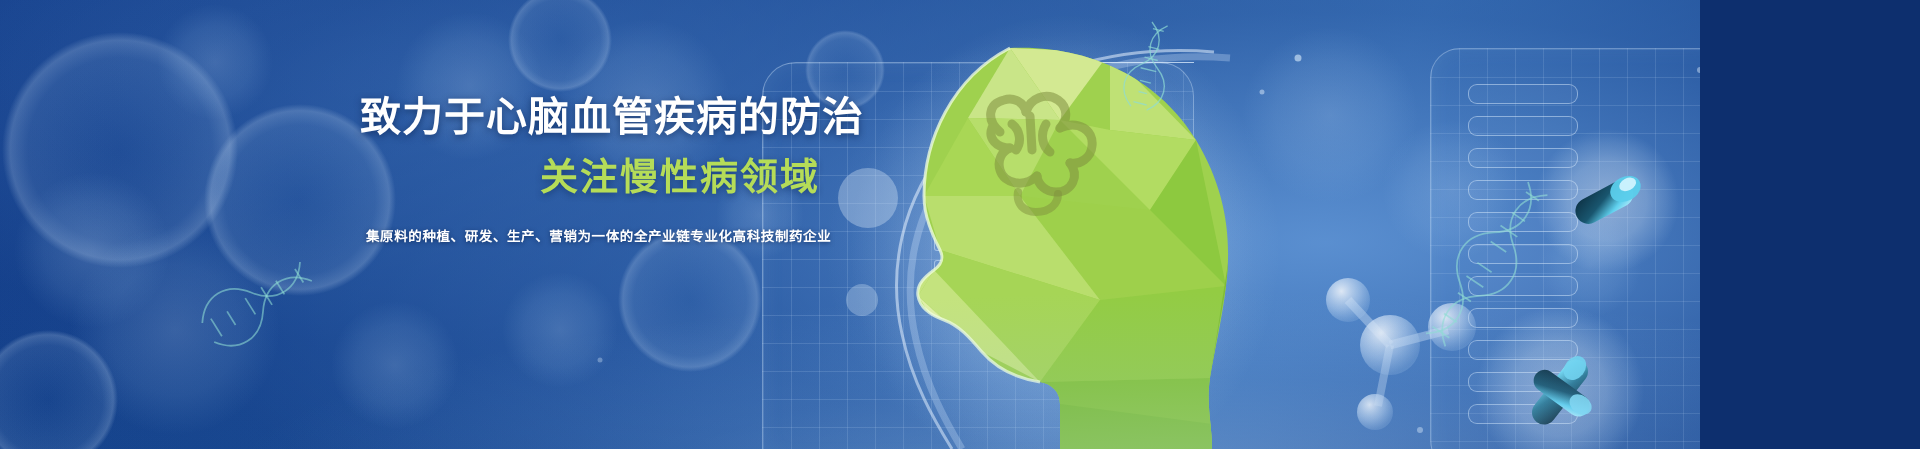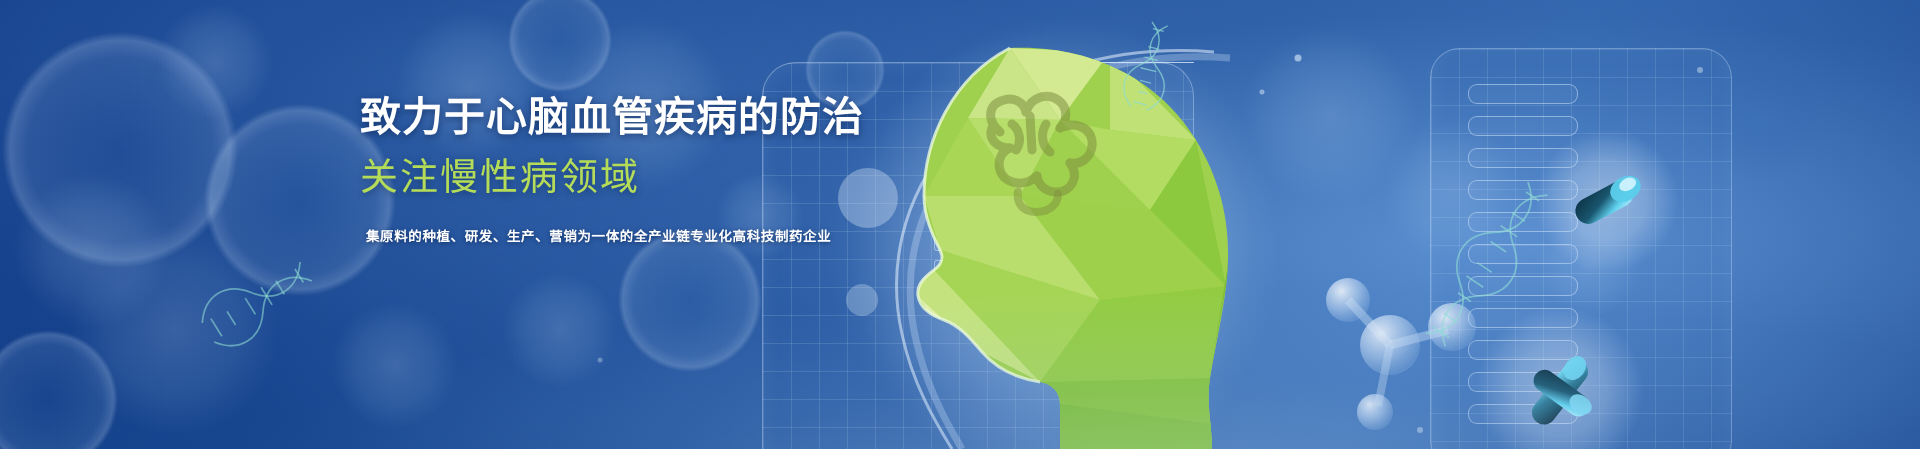--- a/index.html
+++ b/index.html
@@ -1,19 +1,19 @@
 <!DOCTYPE html>
 <html lang="zh-CN"><head>
 <meta charset="utf-8">
 <title>Banner</title>
 <style>
   html,body{margin:0;padding:0;background:#0d2f6e;}
   #banner{
     position:relative;
-    width:1920px;
+    width:1700px;
     height:449px;
     overflow:hidden;
     font-family:"Liberation Sans","DejaVu Sans",sans-serif;
     background:
       radial-gradient(120% 160% at 78% 54%, rgba(98,150,214,0.85) 0%, rgba(56,104,174,0.55) 32%, rgba(26,63,136,0.15) 58%, rgba(16,48,118,0) 76%),
       radial-gradient(90% 130% at 26% 18%, rgba(62,112,186,0.55) 0%, rgba(28,70,150,0.25) 45%, rgba(17,50,124,0) 72%),
       linear-gradient(118deg, #113c86 0%, #17478f 22%, #1d5099 42%, #2b62a8 60%, #2f6ab2 74%, #1d4f99 90%, #123f88 100%);
   }
 
   
@@ -58,27 +58,28 @@
     font-weight:700;
     color:#ffffff;
     letter-spacing:1px;
     line-height:1.22;
     white-space:nowrap;
     text-shadow:0 2px 7px rgba(6,26,66,0.55);
     margin:0;
   }
   #subheadline{
     font-size:38px;
-    font-weight:400;
+    font-weight:700;
     color:#b5dc58;
     letter-spacing:2px;
     line-height:1.35;
     white-space:nowrap;
     margin:10px 0 0 0;
     text-shadow:0 2px 7px rgba(6,26,66,0.45);
+    text-align:center;
   }
   #tagline{
     font-size:13.5px;
     font-weight:700;
     color:#ffffff;
     letter-spacing:0.6px;
     white-space:nowrap;
     margin:22px 0 0 6px;
     text-shadow:0 1px 4px rgba(6,26,66,0.6);
   }

